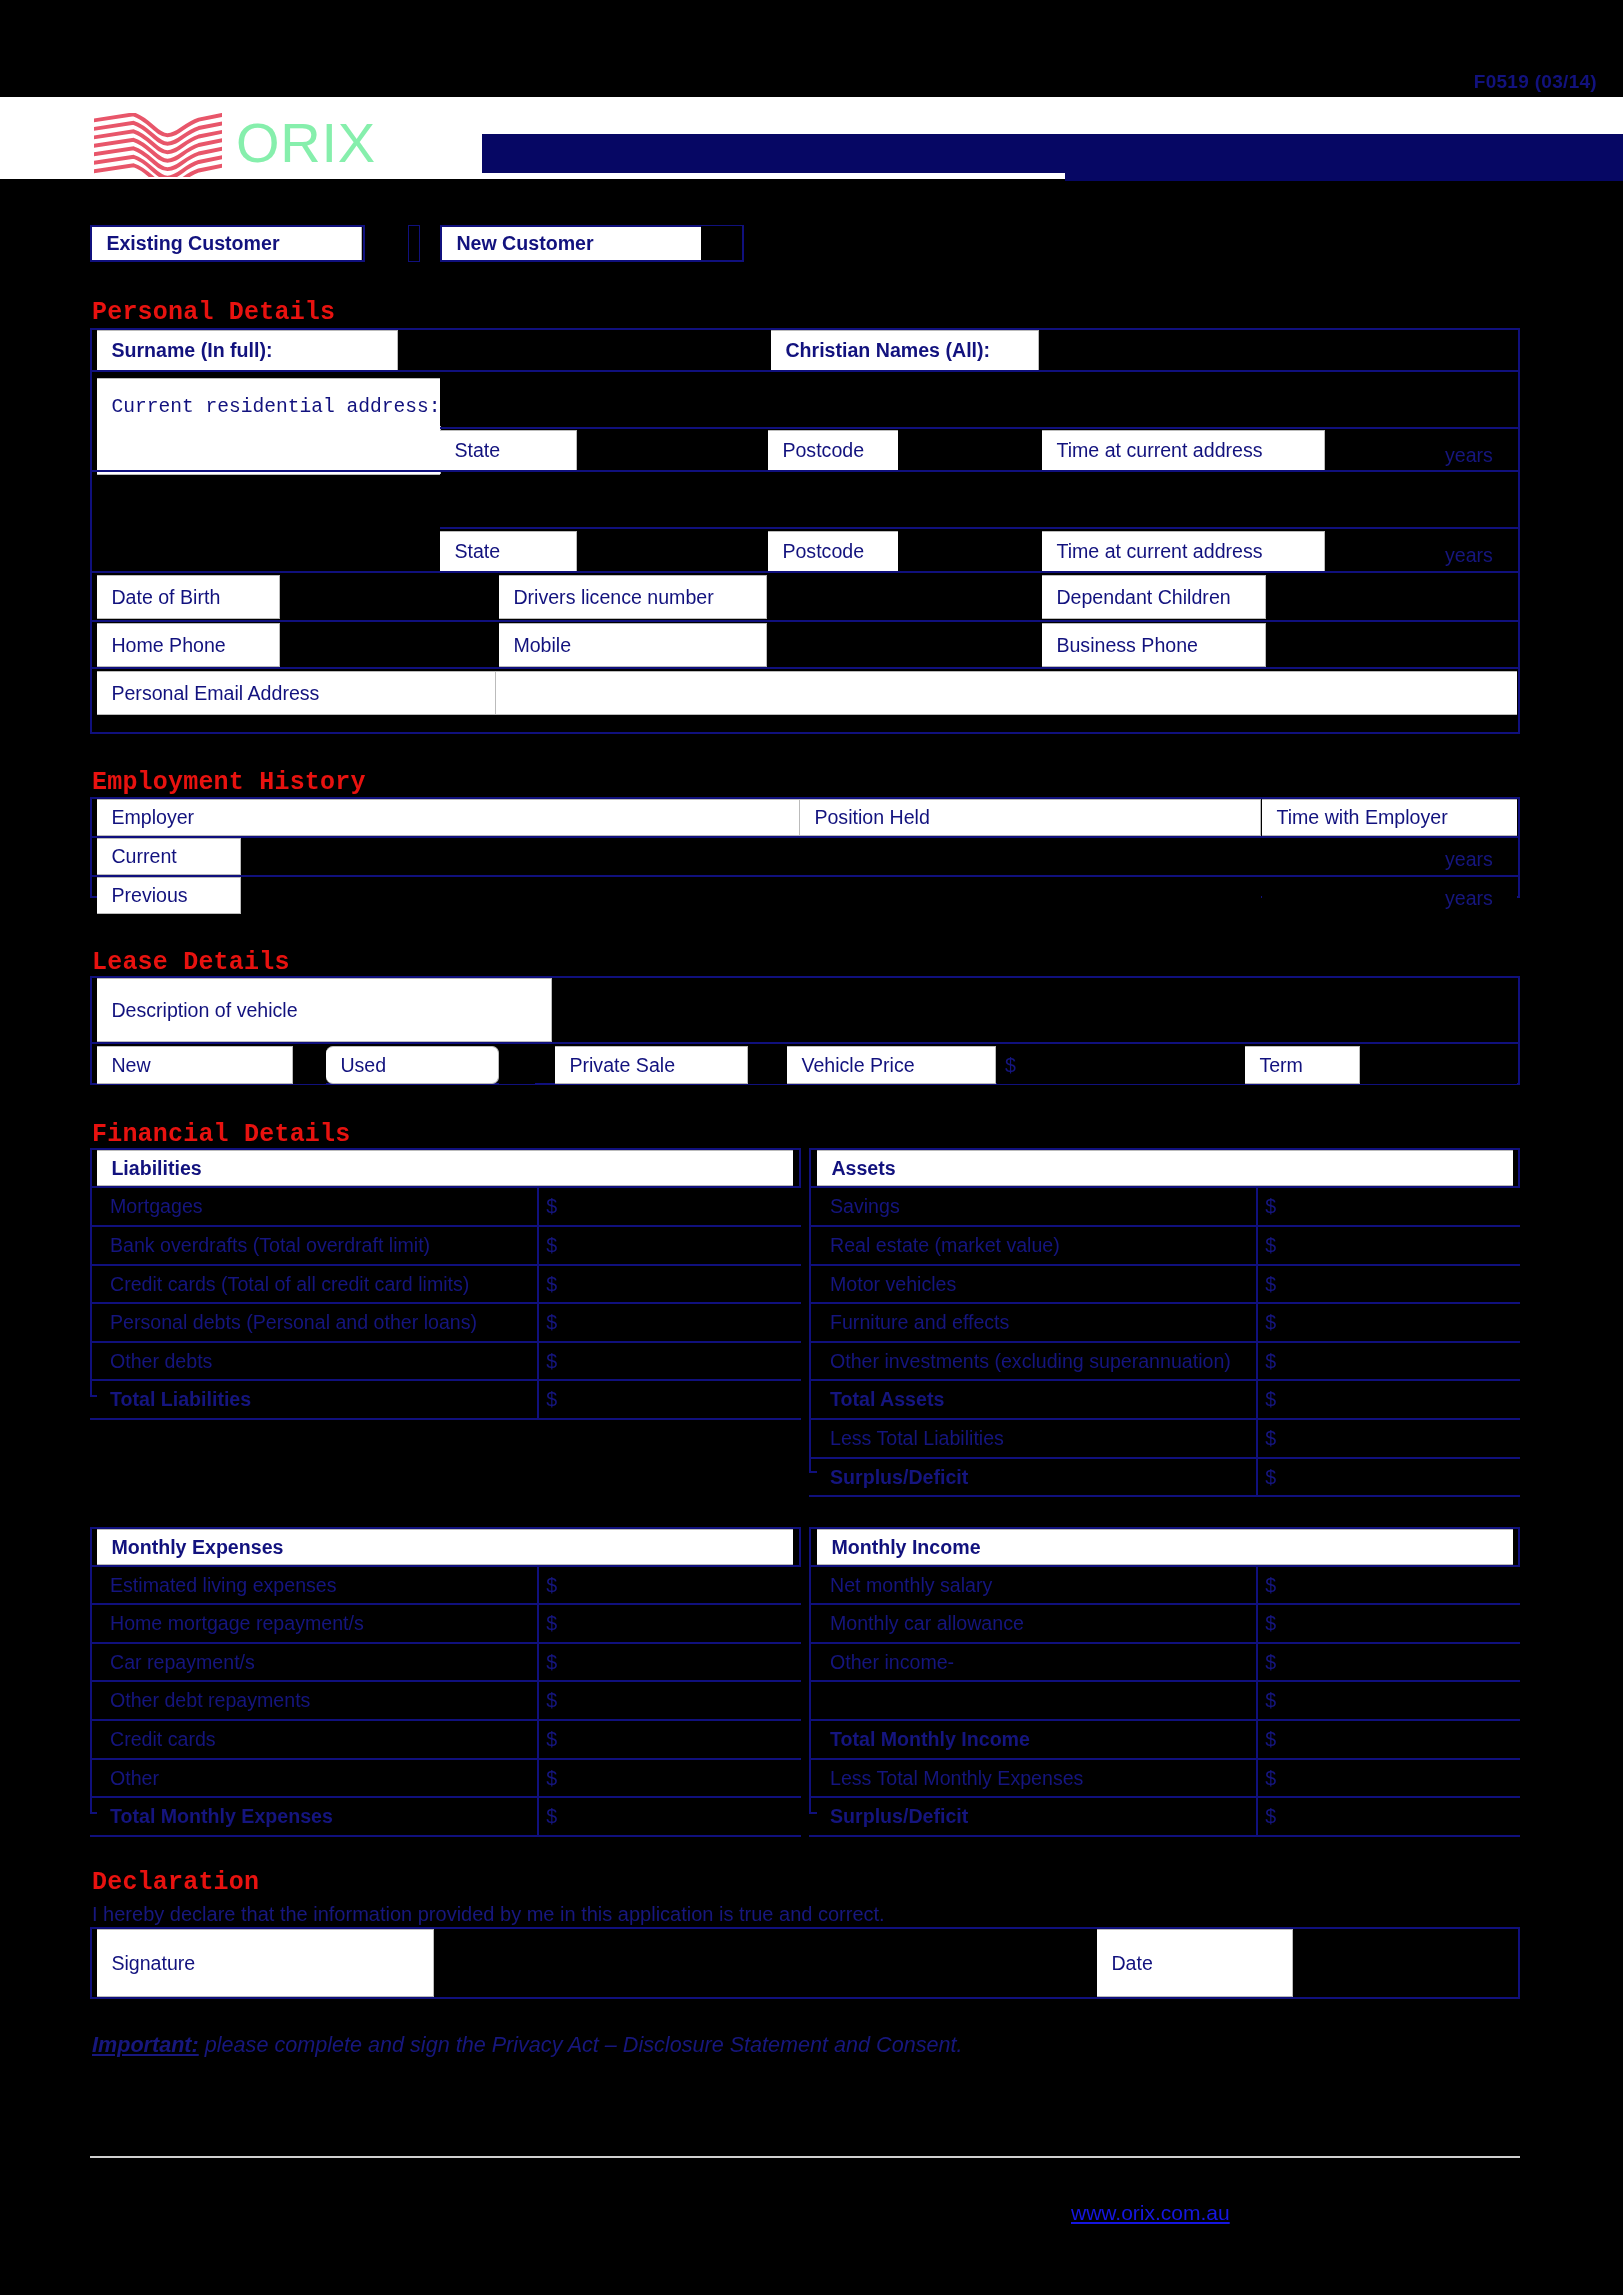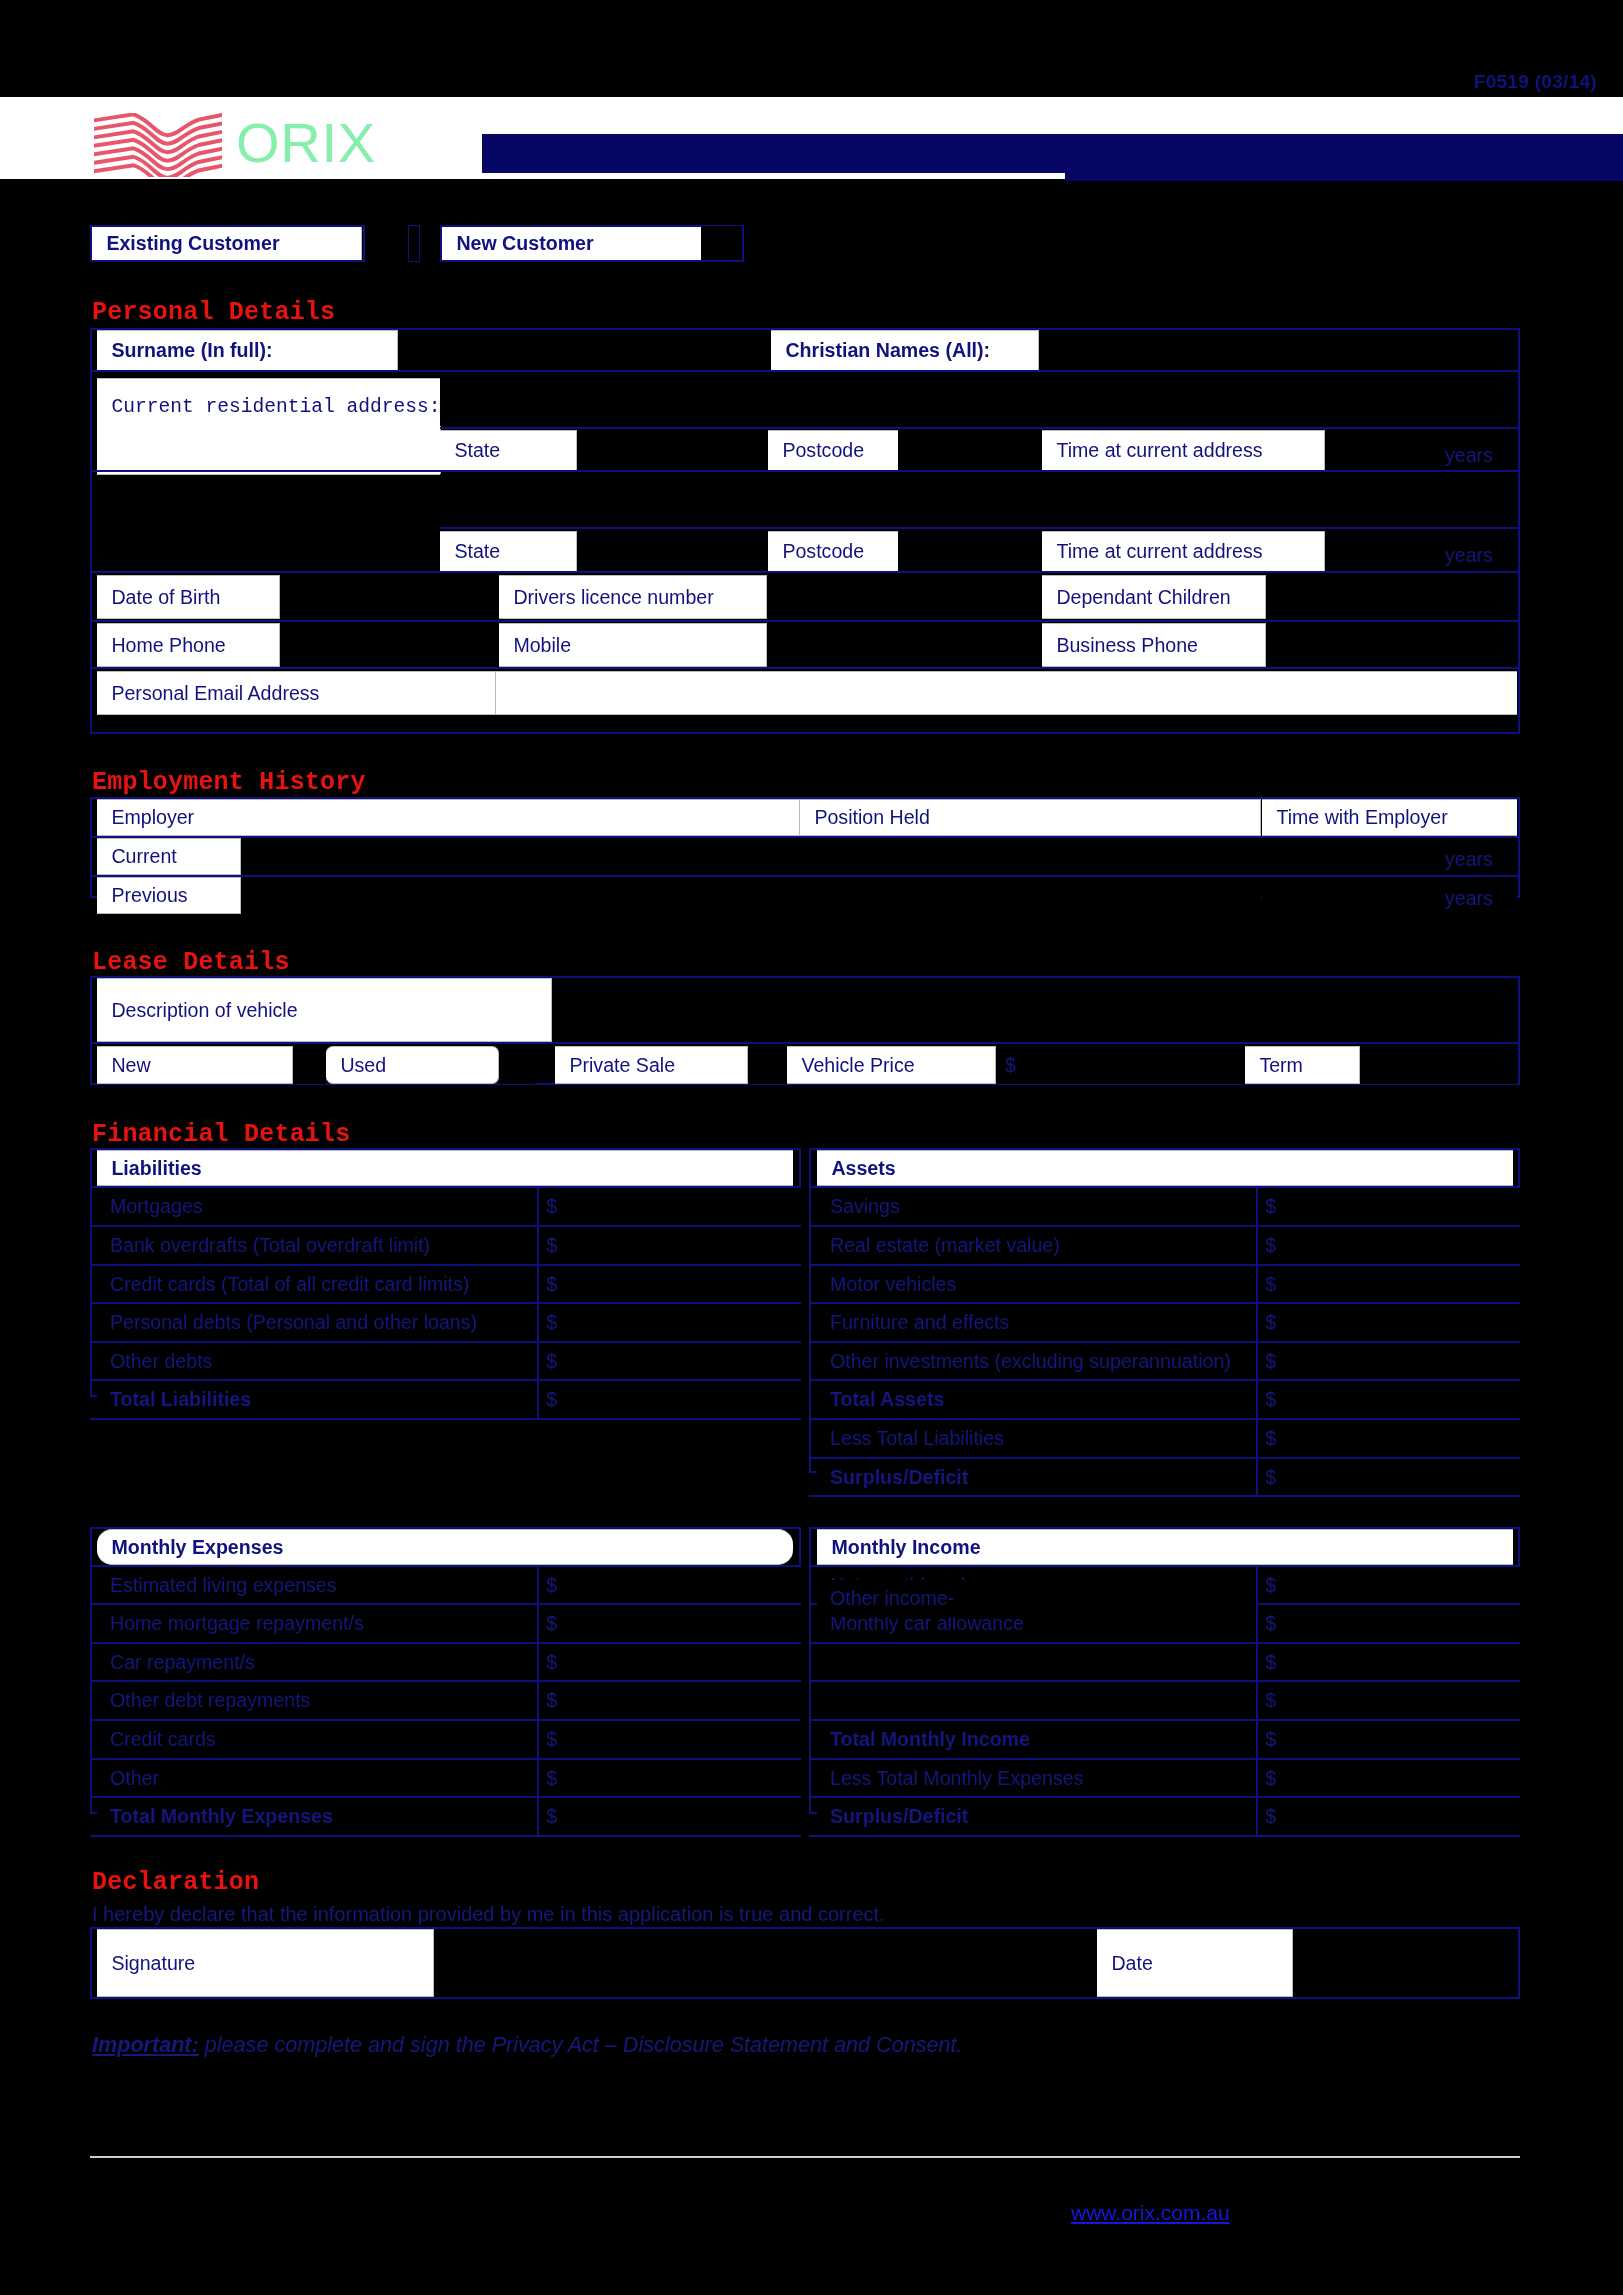--- a/index.html
+++ b/index.html
@@ -283,21 +283,21 @@
       <div class="hline" style="left: 809px; top: 1457px; width: 711px; height: 2px;"></div>
       <div class="onblack b" style="left: 817px; top: 1459px; width: 440px; height: 37px;">Surplus/Deficit</div>
       <div class="onblack" style="left: 1256px; top: 1459px; width: 264px; height: 37px; padding-left: 9.2px;">
         <span>$</span>
       </div>
       <div class="hline" style="left: 809px; top: 1495px; width: 711px; height: 2px;"></div>
       <div class="vline" style="left: 1256px; top: 1188px; width: 2px; height: 309px;"></div>
     </div>
 
   <div class="nb" style="left:90px;top:1527px;width:711px;height:287px;background:transparent;"></div>
-  <div class="lbl b" style="left:97px;top:1529px;width:696px;height:36px;border-right:none;border-radius:15px;">Monthly Expenses</div>
+  <div class="lbl b" style="left:97px;top:1529px;width:696px;height:36px;border-right:none;">Monthly Expenses</div>
   <div class="hline" style="left:90px;top:1565px;width:711px;height:2px;"></div>
   <div id="exp-rows">
       <div class="onblack" style="left: 97px; top: 1567px; width: 440px; height: 37px;">Estimated living expenses</div>
       <div class="onblack" style="left: 537px; top: 1567px; width: 264px; height: 37px; padding-left: 9.2px;">
         <span>$</span>
       </div>
       <div class="hline" style="left: 90px; top: 1603px; width: 711px; height: 2px;"></div>
       <div class="onblack" style="left: 97px; top: 1605px; width: 440px; height: 37px;">Home mortgage repayment/s</div>
       <div class="onblack" style="left: 537px; top: 1605px; width: 264px; height: 37px; padding-left: 9.2px;">
         <span>$</span>
@@ -338,21 +338,21 @@
       <div class="onblack" style="left: 817px; top: 1567px; width: 440px; height: 37px;">Net monthly salary</div>
       <div class="onblack" style="left: 1256px; top: 1567px; width: 264px; height: 37px; padding-left: 9.2px;">
         <span>$</span>
       </div>
       <div class="hline" style="left: 809px; top: 1603px; width: 711px; height: 2px;"></div>
       <div class="onblack" style="left: 817px; top: 1605px; width: 440px; height: 37px;">Monthly car allowance</div>
       <div class="onblack" style="left: 1256px; top: 1605px; width: 264px; height: 37px; padding-left: 9.2px;">
         <span>$</span>
       </div>
       <div class="hline" style="left: 809px; top: 1642px; width: 711px; height: 2px;"></div>
-      <div class="onblack" style="left: 817px; top: 1580px; width: 440px; height: 37px;">Other income-</div>
+      <div class="onblack" style="left: 817px; top: 1644px; width: 440px; height: 37px;">Other income-</div>
       <div class="onblack" style="left: 1256px; top: 1644px; width: 264px; height: 37px; padding-left: 9.2px;">
         <span>$</span>
       </div>
       <div class="hline" style="left: 809px; top: 1680px; width: 711px; height: 2px;"></div>
       <div class="onblack" style="left: 817px; top: 1682px; width: 440px; height: 37px;"></div>
       <div class="onblack" style="left: 1256px; top: 1682px; width: 264px; height: 37px; padding-left: 9.2px;">
         <span>$</span>
       </div>
       <div class="hline" style="left: 809px; top: 1719px; width: 711px; height: 2px;"></div>
       <div class="onblack b" style="left: 817px; top: 1721px; width: 440px; height: 37px;">Total Monthly Income</div>

